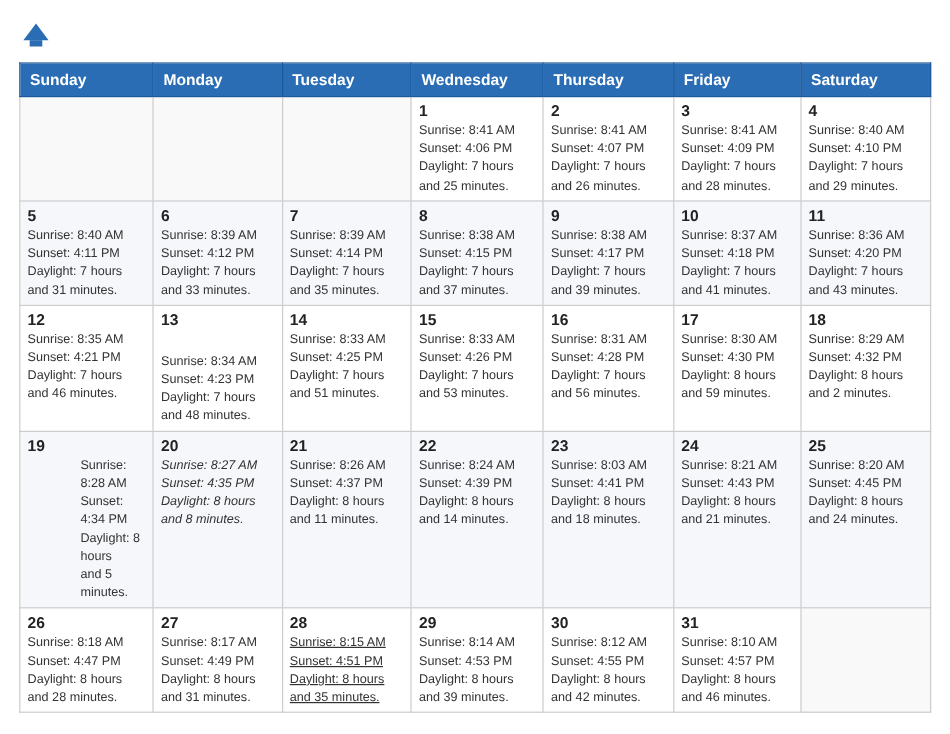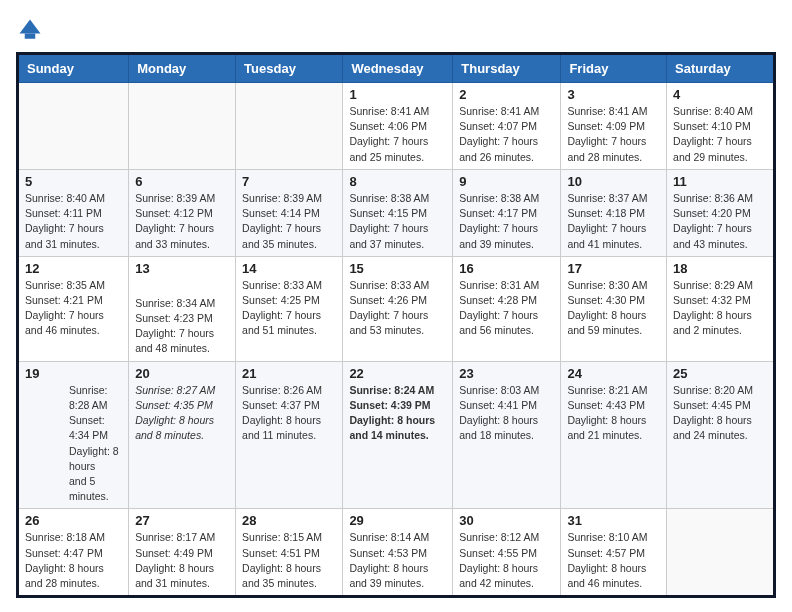--- a/index.html
+++ b/index.html
@@ -43,21 +43,21 @@
       color: #222;
       font-weight: normal;
     }
     .location {
       font-size: 16px;
       color: #444;
     }
     .calendar {
       width: 100%;
       border-collapse: collapse;
-      border: 3px solid #0f172a;
+      border: 1px solid #0f172a;
       padding-left: 16px;
     }
     .calendar th {
       background: #2a6db5;
       color: #fff;
       text-align: left;
       padding: 6px 8px;
       font-size: 13px;
       font-weight: bold;
       border: 1px solid #1e5a9a;
@@ -280,21 +280,21 @@
           </td>
           <td>
             <span class="day-number">21</span>
             <div class="day-info" style="white-space: pre-line;">Sunrise: 8:26 AM
 Sunset: 4:37 PM
 Daylight: 8 hours
 and 11 minutes.</div>
           </td>
           <td>
             <span class="day-number">22</span>
-            <div class="day-info" style="white-space: pre-line; font-weight: bold;">Sunrise: 8:24 AM
+            <div class="day-info" style="white-space: pre-line;">Sunrise: 8:24 AM
 Sunset: 4:39 PM
 Daylight: 8 hours
 and 14 minutes.</div>
           </td>
           <td>
             <span class="day-number">23</span>
             <div class="day-info" style="white-space: pre-line;">Sunrise: 8:03 AM
 Sunset: 4:41 PM
 Daylight: 8 hours
 and 18 minutes.</div>
@@ -324,21 +324,21 @@
           </td>
           <td>
             <span class="day-number">27</span>
             <div class="day-info" style="white-space: pre-line;">Sunrise: 8:17 AM
 Sunset: 4:49 PM
 Daylight: 8 hours
 and 31 minutes.</div>
           </td>
           <td>
             <span class="day-number">28</span>
-            <div class="day-info" style="white-space: pre-line;">Sunrise: 8:15 AM
+            <div class="day-info" style="white-space: pre-line; text-decoration: underline;">Sunrise: 8:15 AM
 Sunset: 4:51 PM
 Daylight: 8 hours
 and 35 minutes.</div>
           </td>
           <td>
             <span class="day-number">29</span>
             <div class="day-info" style="white-space: pre-line;">Sunrise: 8:14 AM
 Sunset: 4:53 PM
 Daylight: 8 hours
 and 39 minutes.</div>

